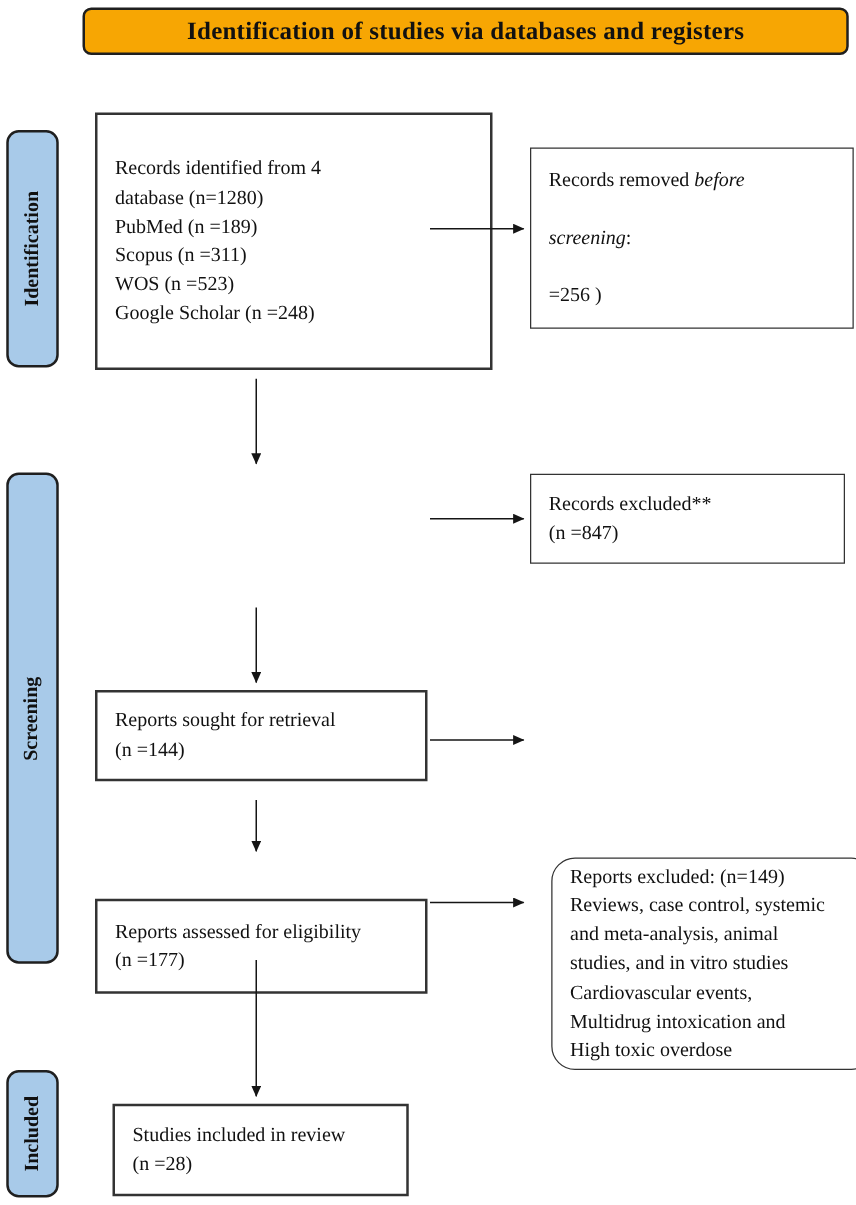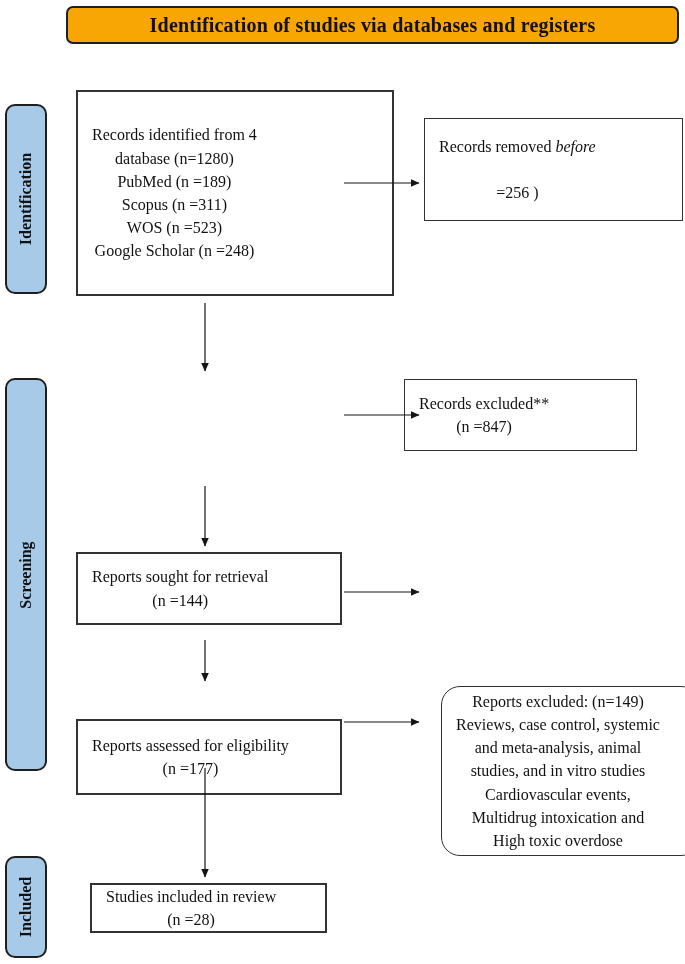--- a/index.html
+++ b/index.html
@@ -4,21 +4,20 @@
 <style>
   html, body { margin: 0; padding: 0; background: #ffffff; }
   #canvas {
     position: relative;
     width: 685px;
     height: 964px;
     background: #ffffff;
     font-family: "Liberation Serif", "DejaVu Serif", serif;
     color: #111111;
     overflow: hidden;
-    text-align: center;
   }
   .banner {
     position: absolute;
     left: 66px; top: 6px;
     width: 613px; height: 38px;
     background: var(--c-header-bg, #F7A603);
     border: 2px solid var(--c-border, #1F1F1F);
     border-radius: 7px;
     display: flex; align-items: center; justify-content: center;
     box-sizing: border-box;
@@ -55,23 +54,23 @@
     padding: 4px 10px 4px 14px;
     font-size: 16px;
     line-height: 1.45;
   }
   .box .txt { white-space: pre-line; }
   .box.right { border-width: 1.5px; }
   #box-identified    { left: 76px;  top: 90px;  width: 318px; height: 206px; }
   #box-screened      { left: 76px;  top: 378px; width: 266px; height: 75px; }
   #box-sought        { left: 76px;  top: 552px; width: 266px; height: 73px; }
   #box-assessed      { left: 76px;  top: 687px; width: 266px; height: 76px; margin-top: 32px; }
-  #box-included      { left: 90px;  top: 883px; width: 237px; height: 50px; }
-  #box-removed       { left: 424px; top: 118px; width: 259px; height: 103px; }
-  #box-excluded      { left: 404px; top: 379px; width: 233px; height: 72px; }
+  #box-included      { left: 90px;  top: 883px; width: 237px; height: 74px; }
+  #box-removed       { left: 424px; top: 118px; width: 259px; height: 145px; }
+  #box-excluded      { left: 424px; top: 379px; width: 252px; height: 72px; }
   #box-notretrieved  { left: 424px; top: 557px; width: 259px; height: 72px; }
   #box-rexcluded     { left: 441px; top: 686px; width: 259px; height: 170px; padding-right: 6px; border-radius: 19px; }
   #arrows {
     position: absolute; left: 0; top: 0;
     width: 685px; height: 964px;
     pointer-events: none;
   }
   #arrows line { stroke: #151515; stroke-width: 1.2; }
   #arrows marker path { fill: #151515; }
 </style>
@@ -99,20 +98,21 @@
 database (n=1280)
 PubMed (n =189)
 Scopus (n =311)
 WOS (n =523)
 Google Scholar (n =248)</div>
   </div>
 
   <div class="box right" id="box-removed">
     <div class="txt">
       <div><span>Records removed </span><i>before</i></div>
+      <div><i>screening</i><span>:</span></div>
       <div>=256 )</div>
     </div>
   </div>
 
 
   <div class="box right" id="box-excluded">
     <div class="txt">Records excluded**
 (n =847)</div>
   </div>
 

